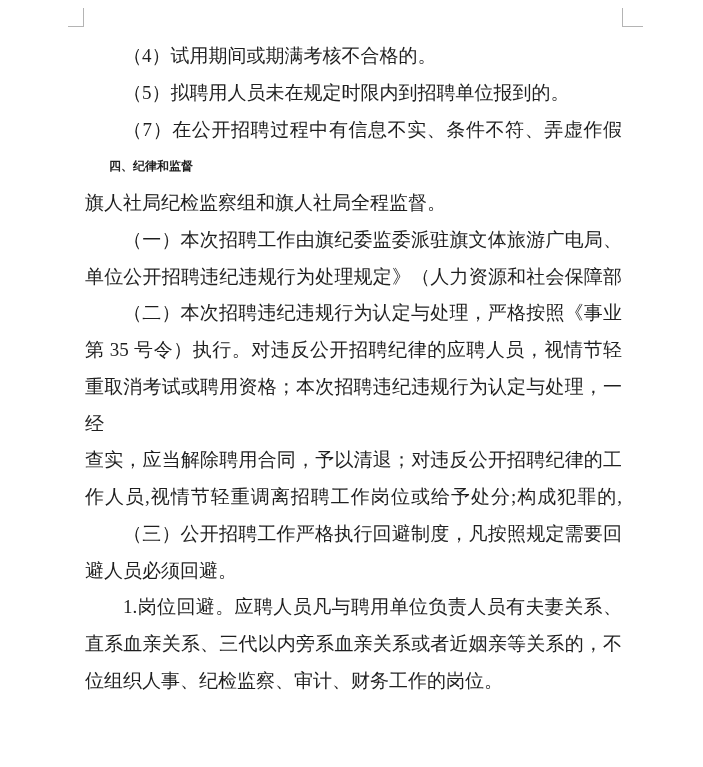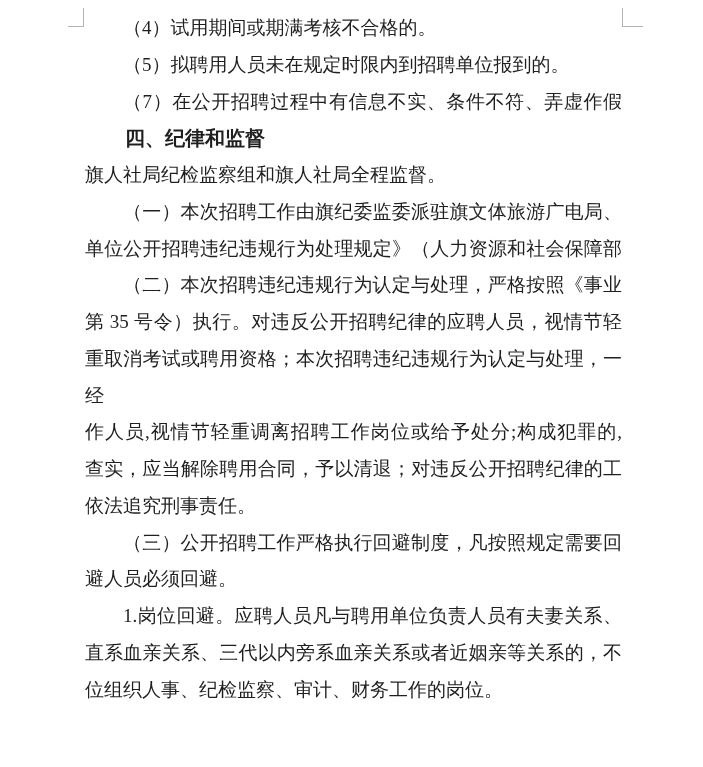--- a/index.html
+++ b/index.html
@@ -32,41 +32,41 @@
     left: 622px;
     top: 8px;
     width: 20px;
     border-left: 1px solid #b4b4b4;
     border-bottom: 1px solid #b4b4b4;
   }
   
   .doc {
     position: absolute;
     left: 85px;
-    top: 10px;
+    top: 38px;
     width: 537px;
     font-size: 19px;
     line-height: 36.75px;
   }
   .line {
     text-align: justify;
     text-align-last: justify;
     text-justify: inter-character;
   }
   .line.last {
     text-align: left;
     text-align-last: left;
   }
   .line.indent {
     text-indent: 2em;
   }
   .block.heading .line {
     font-family: "Liberation Sans", "DejaVu Sans", sans-serif;
     font-weight: 700;
-    font-size: 20px;
+    font-size: 12px;
   }
 </style>
 </head>
 <body>
 
 <div class="page" style="background: rgb(255, 255, 255); color: rgb(31, 31, 31);">
   <div class="crop-mark top-left" style="border-color: rgb(180, 180, 180);"></div>
   <div class="crop-mark top-right" style="border-color: rgb(180, 180, 180);"></div>
   <div class="doc" id="doc">
       <div class="block paragraph">
@@ -83,23 +83,22 @@
       </div>
       <div class="block paragraph">
         <div class="line last">旗人社局纪检监察组和旗人社局全程监督。</div>
         <div class="line indent">（一）本次招聘工作由旗纪委监委派驻旗文体旅游广电局、</div>
       </div>
       <div class="block paragraph">
         <div class="line">单位公开招聘违纪违规行为处理规定》（人力资源和社会保障部</div>
         <div class="line indent">（二）本次招聘违纪违规行为认定与处理，严格按照《事业</div>
         <div class="line">第 35 号令）执行。对违反公开招聘纪律的应聘人员，视情节轻</div>
         <div class="line">重取消考试或聘用资格；本次招聘违纪违规行为认定与处理，一经</div>
+        <div class="line">查实，应当解除聘用合同，予以清退；对违反公开招聘纪律的工</div>
         <div class="line">作人员,视情节轻重调离招聘工作岗位或给予处分;构成犯罪的,</div>
-        <div class="line">查实，应当解除聘用合同，予以清退；对违反公开招聘纪律的工</div>
-        <div class="line last">依法追究刑事责任。</div>
       </div>
       <div class="block paragraph">
         <div class="line indent">（三）公开招聘工作严格执行回避制度，凡按照规定需要回</div>
         <div class="line last">避人员必须回避。</div>
       </div>
       <div class="block paragraph">
         <div class="line indent">1.岗位回避。应聘人员凡与聘用单位负责人员有夫妻关系、</div>
         <div class="line">直系血亲关系、三代以内旁系血亲关系或者近姻亲等关系的，不</div>
         <div class="line last">位组织人事、纪检监察、审计、财务工作的岗位。</div>
       </div>

